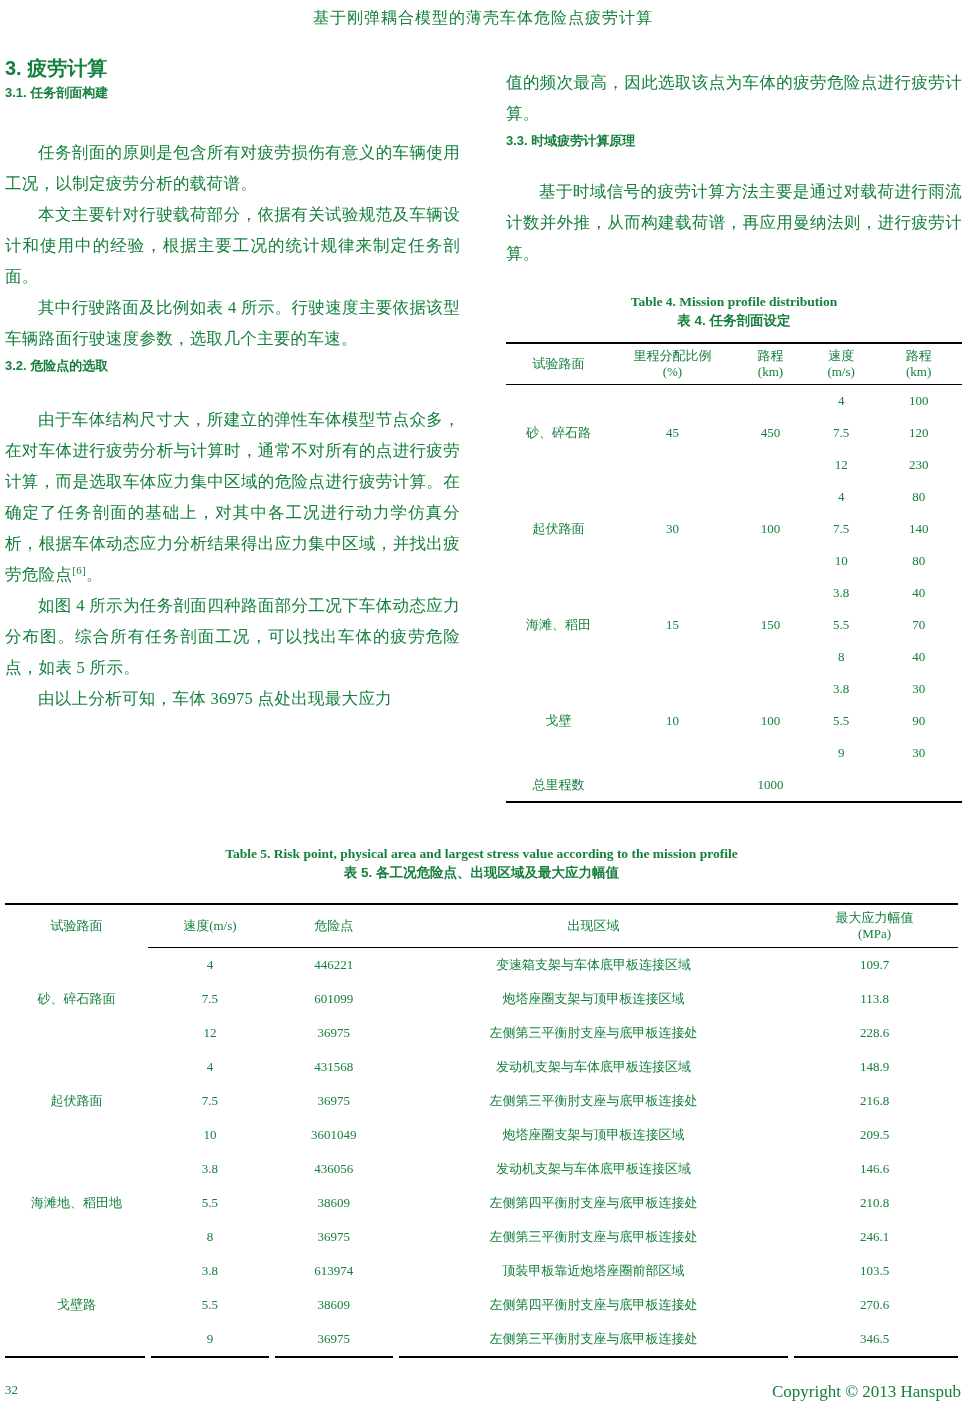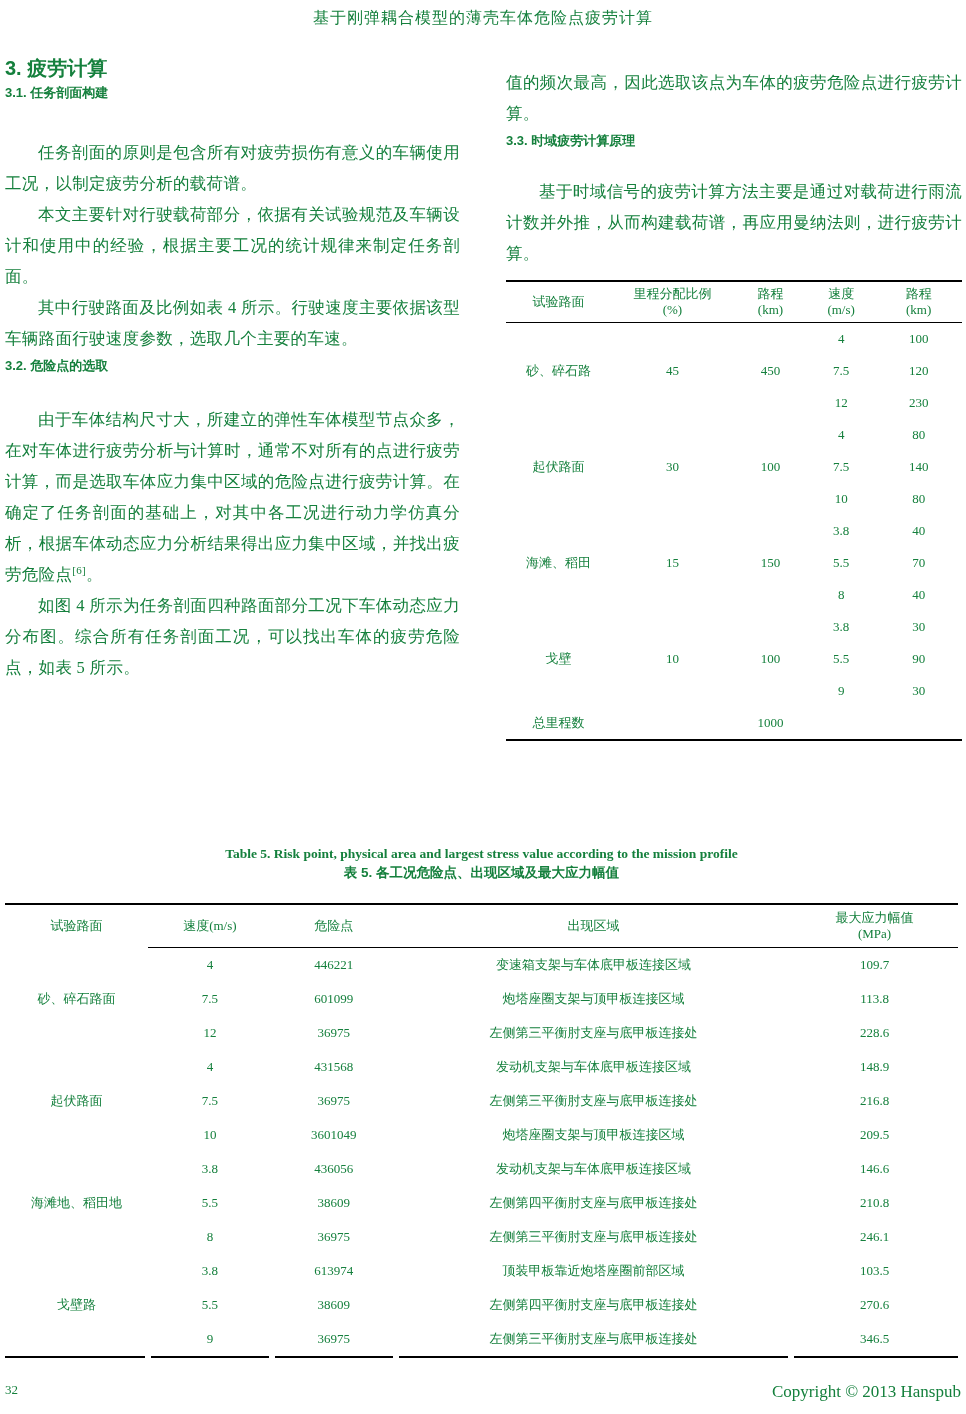--- a/index.html
+++ b/index.html
@@ -66,27 +66,32 @@
   <div class="col col-left">
     <h2 class="sec">3. 疲劳计算</h2>
     <h3 class="sec h-s31">3.1. 任务剖面构建</h3>
     <p class="para indent first">任务剖面的原则是包含所有对疲劳损伤有意义的车辆使用工况，以制定疲劳分析的载荷谱。</p>
     <p class="para indent">本文主要针对行驶载荷部分，依据有关试验规范及车辆设计和使用中的经验，根据主要工况的统计规律来制定任务剖面。</p>
     <p class="para indent">其中行驶路面及比例如表 4 所示。行驶速度主要依据该型车辆路面行驶速度参数，选取几个主要的车速。</p>
 
     <h3 class="sec h-s32">3.2. 危险点的选取</h3>
     <p class="para indent after-h"><span>由于车体结构尺寸大，所建立的弹性车体模型节点众多，在对车体进行疲劳分析与计算时，通常不对所有的点进行疲劳计算，而是选取车体应力集中区域的危险点进行疲劳计算。在确定了任务剖面的基础上，对其中各工况进行动力学仿真分析，根据车体动态应力分析结果得出应力集中区域，并找出疲劳危险点</span><sup class="ref">[6]</sup><span>。</span></p>
     <p class="para indent">如图 4 所示为任务剖面四种路面部分工况下车体动态应力分布图。综合所有任务剖面工况，可以找出车体的疲劳危险点，如表 5 所示。</p>
+    <p class="para indent">由以上分析可知，车体 36975 点处出现最大应力</p>
   </div>
 
   <div class="col col-right">
     <p class="para cont">值的频次最高，因此选取该点为车体的疲劳危险点进行疲劳计算。</p>
     <h3 class="sec h-s33">3.3. 时域疲劳计算原理</h3>
     <p class="para indent after-h33">基于时域信号的疲劳计算方法主要是通过对载荷进行雨流计数并外推，从而构建载荷谱，再应用曼纳法则，进行疲劳计算。</p>
 
+    <div class="t4-titles">
+      <p class="tbl-title-en">Table 4. Mission profile distribution</p>
+      <p class="tbl-title-zh">表 4. 任务剖面设定</p>
+    </div>
 
     <table class="t4">
       <colgroup>
           <col style="width:23%">
           <col style="width:27%">
           <col style="width:16%">
           <col style="width:15%">
           <col style="width:19%">
         </colgroup>
       <thead>

